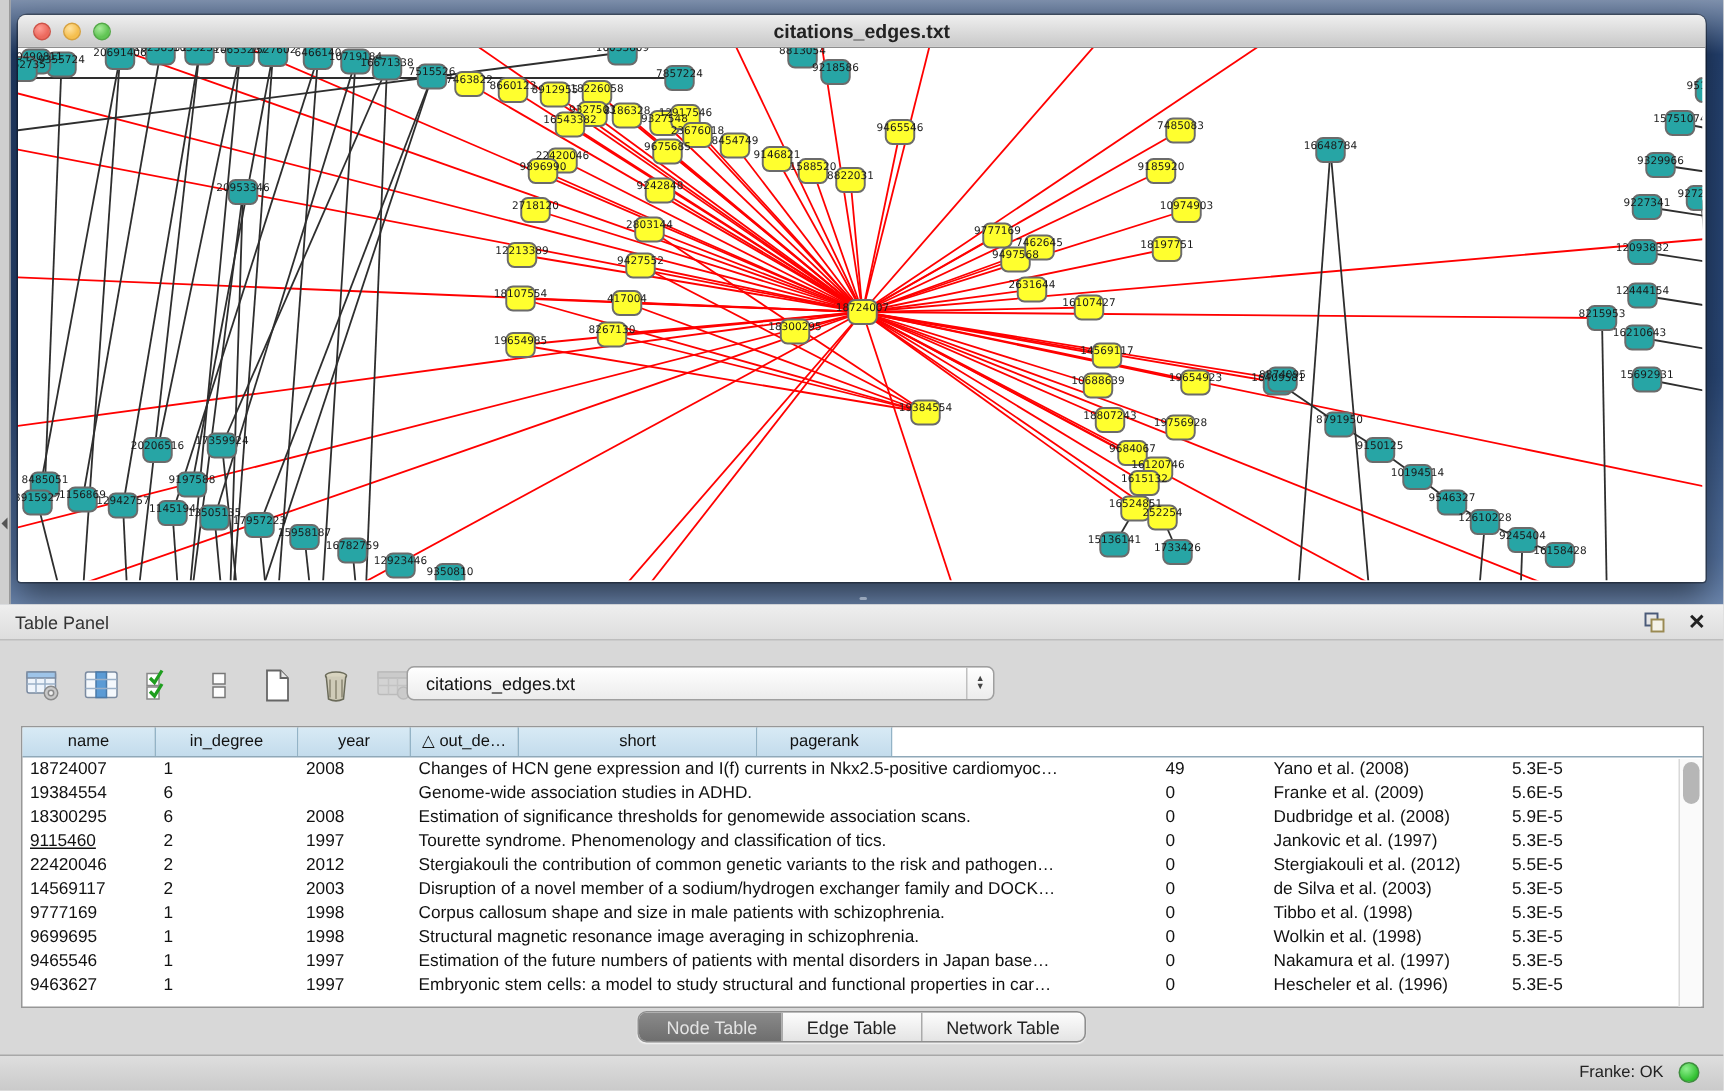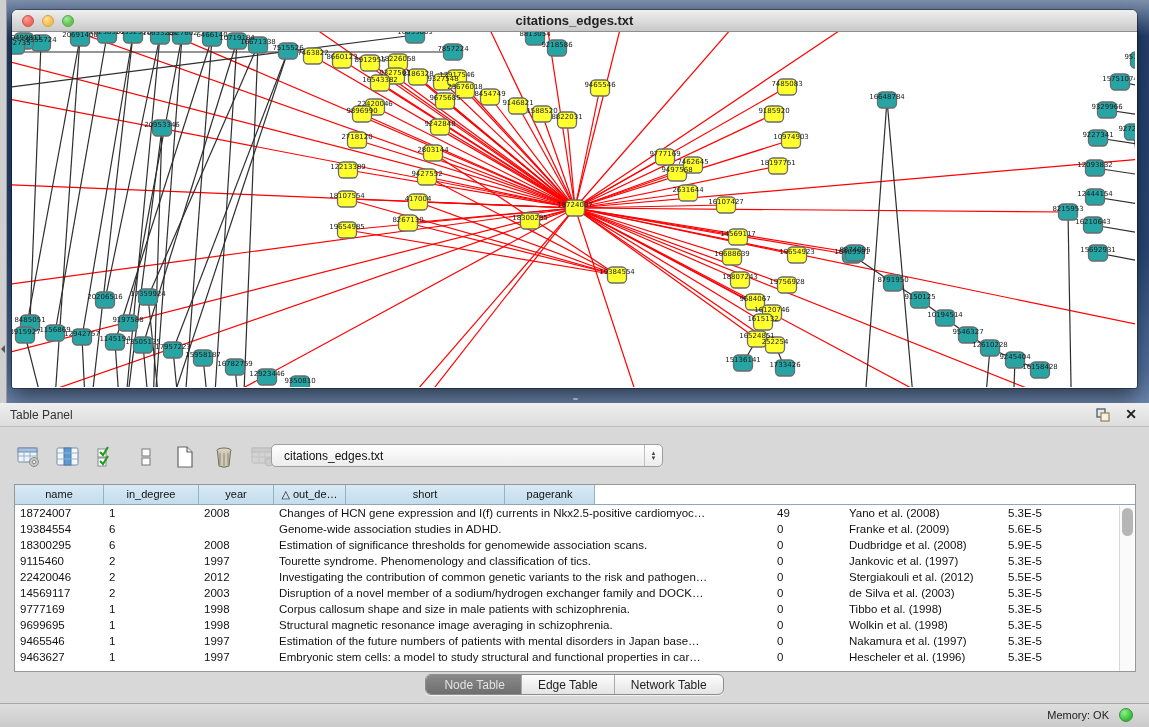--- a/index.html
+++ b/index.html
@@ -565,33 +565,33 @@
           <div class="tr">
             <div class="td" style="width: 89px;">18300295</div>
             <div class="td" style="width: 95px;">6</div>
             <div class="td" style="width: 75px;">2008</div>
             <div class="td" style="width: 498px;">Estimation of significance thresholds for genomewide association scans.</div>
             <div class="td" style="width: 72px;">0</div>
             <div class="td" style="width: 159px;">Dudbridge et al. (2008)</div>
             <div class="td" style="width: 90px;">5.9E-5</div>
           </div>
           <div class="tr">
-            <div class="td" style="width: 89px;">9115460</div>
+            <div class="td" style="width: 89px; text-decoration: underline;">9115460</div>
             <div class="td" style="width: 95px;">2</div>
             <div class="td" style="width: 75px;">1997</div>
             <div class="td" style="width: 498px;">Tourette syndrome. Phenomenology and classification of tics.</div>
             <div class="td" style="width: 72px;">0</div>
             <div class="td" style="width: 159px;">Jankovic et al. (1997)</div>
             <div class="td" style="width: 90px;">5.3E-5</div>
           </div>
           <div class="tr">
             <div class="td" style="width: 89px;">22420046</div>
             <div class="td" style="width: 95px;">2</div>
             <div class="td" style="width: 75px;">2012</div>
-            <div class="td" style="width: 498px;">Investigating the contribution of common genetic variants to the risk and pathogen…</div>
+            <div class="td" style="width: 498px;">Stergiakouli the contribution of common genetic variants to the risk and pathogen…</div>
             <div class="td" style="width: 72px;">0</div>
             <div class="td" style="width: 159px;">Stergiakouli et al. (2012)</div>
             <div class="td" style="width: 90px;">5.5E-5</div>
           </div>
           <div class="tr">
             <div class="td" style="width: 89px;">14569117</div>
             <div class="td" style="width: 95px;">2</div>
             <div class="td" style="width: 75px;">2003</div>
             <div class="td" style="width: 498px;">Disruption of a novel member of a sodium/hydrogen exchanger family and DOCK…</div>
             <div class="td" style="width: 72px;">0</div>
@@ -643,17 +643,17 @@
     <div id="tabs">
       <div id="seg">
           <button class="seg-btn sel">Node Table</button>
           <button class="seg-btn">Edge Table</button>
           <button class="seg-btn">Network Table</button>
         </div>
     </div>
   </div>
 
   <div id="status-bar">
-    <span id="mem-label">Memory: OK</span>
+    <span id="mem-label">Franke: OK</span>
     <span id="mem-dot"></span>
   </div>
 
 </div>
 
 </body></html>

